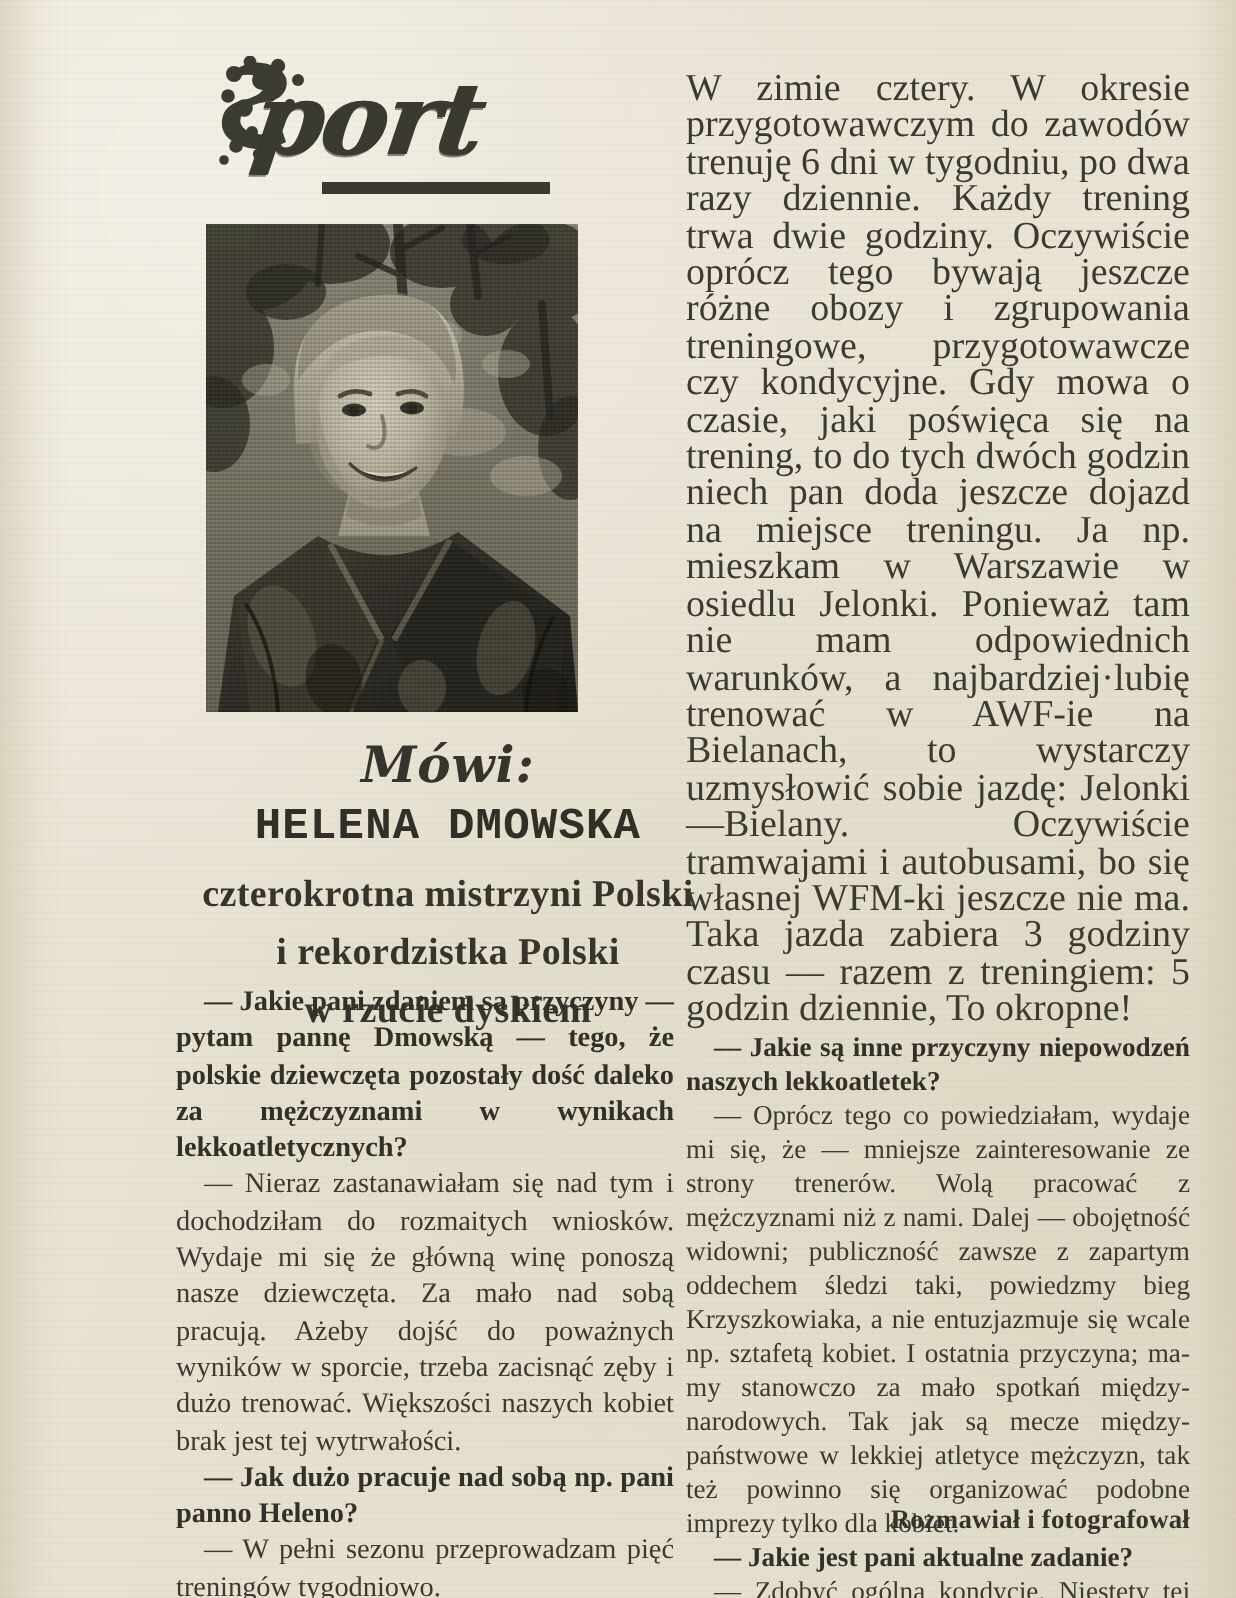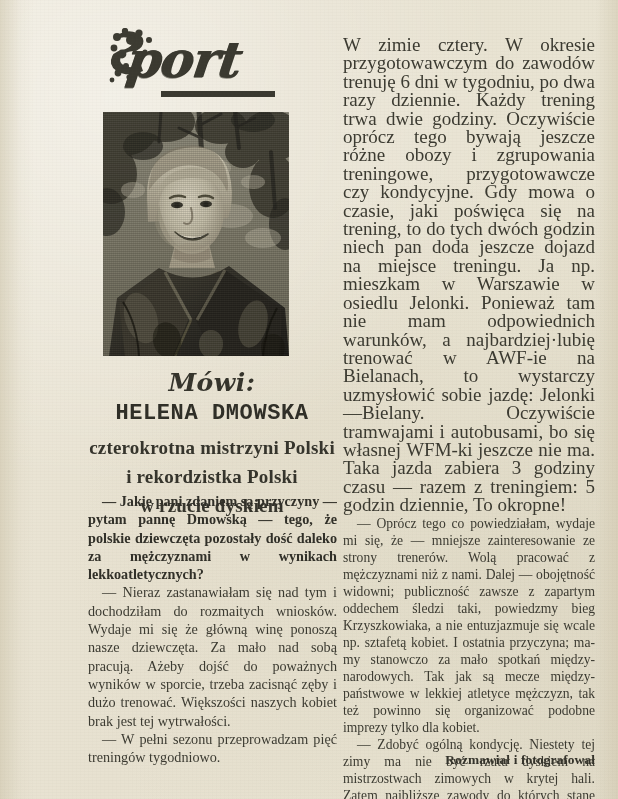--- a/index.html
+++ b/index.html
@@ -103,21 +103,21 @@
     opacity: .40;
     background-image:
       repeating-linear-gradient(0deg, rgba(0,0,0,.28) 0px, rgba(0,0,0,.28) 1px, rgba(255,255,255,.05) 1px, rgba(255,255,255,.05) 2px),
       repeating-linear-gradient(90deg, rgba(0,0,0,.16) 0px, rgba(0,0,0,.16) 1px, rgba(255,255,255,0) 1px, rgba(255,255,255,0) 2px);
     pointer-events: none;
   }
 
   
   #headline {
     position: absolute;
-    left: 88px;
+    left: 100px;
     top: 370px;
     width: 248px;
     text-align: center;
   }
   #kicker {
     font-family: "DejaVu Serif", serif;
     font-style: italic;
     font-weight: 700;
     font-size: 25px;
     letter-spacing: .5px;
@@ -363,26 +363,29 @@
     <div id="kicker">Mówi:</div>
     <div id="name">HELENA DMOWSKA</div>
     <div id="subline-1" class="subline">czterokrotna mistrzyni Polski</div>
     <div class="subline">i rekordzistka Polski</div>
     <div class="subline">w rzucie dyskiem</div>
   </div>
 
   <div id="col-left" class="col">
     <p class="p q">— Jakie pani zdaniem są przy­czyny — pytam pannę Dmowską — tego, że polskie dziewczęta pozo­stały dość daleko za mężczyznami w wynikach lekkoatletycznych?</p>
     <p class="p">— Nieraz zastanawiałam się nad tym i dochodziłam do rozmaitych wniosków. Wydaje mi się że głów­ną winę ponoszą nasze dziewczęta. Za mało nad sobą pracują. Ażeby dojść do poważnych wyników w sporcie, trzeba zacisnąć zęby i dużo trenować. Większości naszych ko­biet brak jest tej wytrwałości.</p>
+    <p class="p q">— Jak dużo pracuje nad sobą np. pani panno Heleno?</p>
     <p class="p">— W pełni sezonu przeprowa­dzam pięć treningów tygodniowo.</p>
   </div>
 
   <div id="col-right" class="col">
     <p class="p big" style="text-indent:0">W zimie cztery. W okresie przygo­towawczym do zawodów trenuję 6 dni w tygodniu, po dwa razy dziennie. Każdy trening trwa dwie godziny. Oczywiście oprócz tego bywają jeszcze różne obozy i zgru­powania treningowe, przygotowawcze czy kondycyjne. Gdy mowa o czasie, jaki poświęca się na trening, to do tych dwóch godzin niech pan doda je­szcze dojazd na miejsce treningu. Ja np. mieszkam w Warszawie w osiedlu Jelonki. Ponieważ tam nie mam odpo­wiednich warunków, a najbardziej·lu­bię trenować w AWF-ie na Bielanach, to wystarczy uzmysłowić sobie jazdę: Jelonki—Bielany. Oczywiście tramwaja­mi i autobusami, bo się własnej WFM-ki jeszcze nie ma. Taka jazda zabiera 3 godziny czasu — razem z tre­ningiem: 5 godzin dziennie, To okrop­ne!</p>
+    <p class="p q">— Jakie są inne przyczyny niepowo­dzeń naszych lekkoatletek?</p>
     <p class="p">— Oprócz tego co powiedziałam, wy­daje mi się, że — mniejsze zaintereso­wanie ze strony trenerów. Wolą praco­wać z mężczyznami niż z nami. Dalej — obojętność widowni; publiczność zawsze z zapartym oddechem śledzi ta­ki, powiedzmy bieg Krzyszkowiaka, a nie entuzjazmuje się wcale np. szta­fetą kobiet. I ostatnia przyczyna; ma­my stanowczo za mało spotkań między­narodowych. Tak jak są mecze między­państwowe w lekkiej atletyce męż­czyzn, tak też powinno się organizować podobne imprezy tylko dla kobiet.</p>
+    <p class="p q">— Jakie jest pani aktualne zadanie?</p>
     <p class="p">— Zdobyć ogólną kondycję. Niestety tej zimy ma nie być rzutu dyskiem na mistrzostwach zimowych w krytej hali. Zatem najbliższe zawody do których stanę odbędą się dopiero na wiosnę 1959.</p>
     <p class="p q">— Którą dyskobolkę aktualnie uważa pani za najwybitniejszą w świecie?</p>
     <p class="p">— Radziecką lekkoatletkę Press, mi­strzynię Europy w dysku i kuli. To fenomenalna dziewczyna! Doskonale zbudowana. Same mięśnie! Ona nie ma na sobie nic a nic tłuszczu, a waży 90 (dziewięćdziesiąt!) kilo z czymś tam jeszcze. Jest przy tym zacięta, ambitna, a w czasie zawodów wcale się nie de­nerwuje, jak przeważnie wszystkie kobiety. Wróżę jej wspaniałą przyszłość.</p>
   </div>
 
   <div id="signature">
     <div id="sig-credit">Rozmawiał i fotografował</div>
   </div>
 
   <div id="grain"></div>

